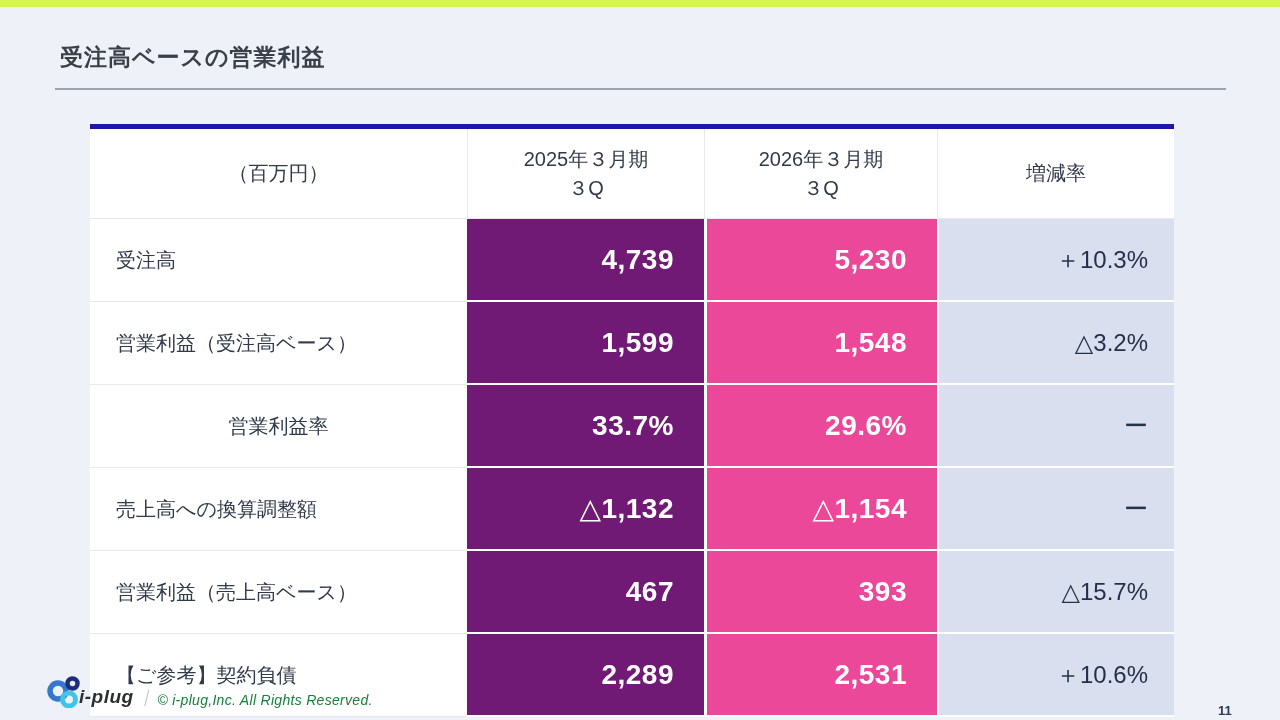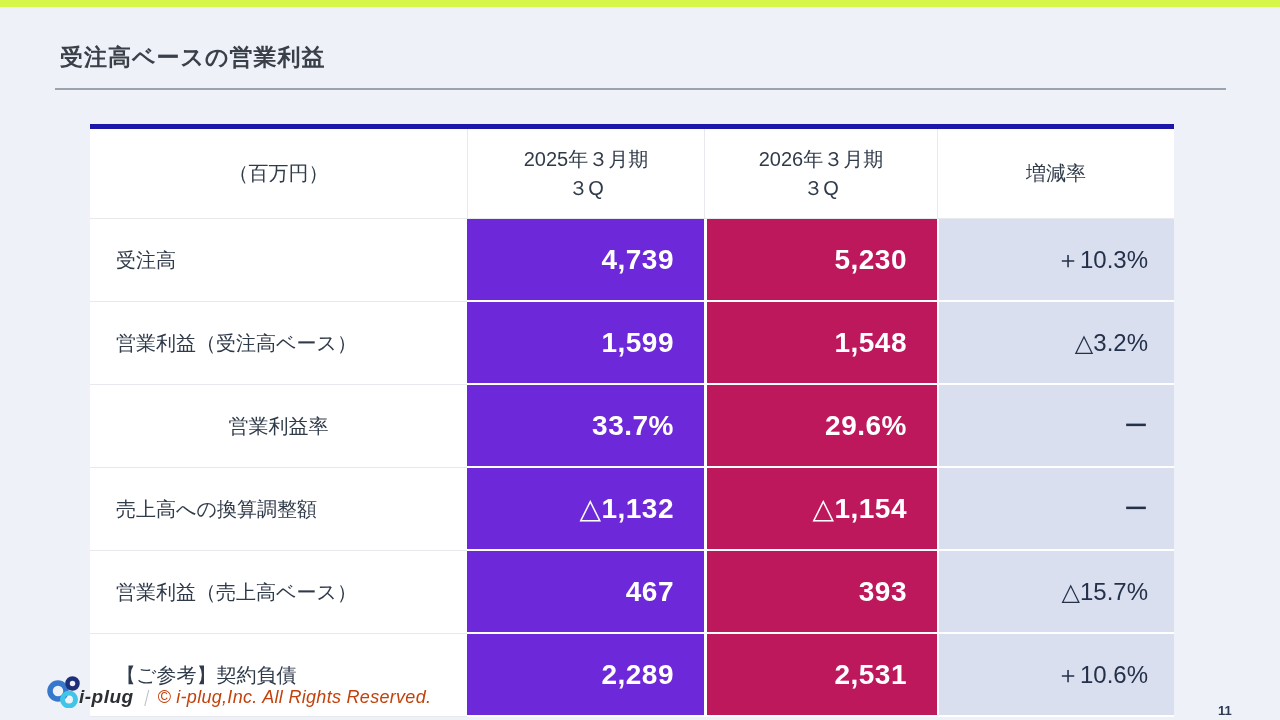--- a/index.html
+++ b/index.html
@@ -64,22 +64,22 @@
   
   .vcell {
     font-size: 28px;
     font-weight: 600;
     color: #ffffff;
     justify-content: flex-end;
     padding-right: 30px;
     border-bottom: 2px solid #ffffff;
     letter-spacing: 0.5px;
   }
-  .vcell.prev { background: #6d28d9; }
-  .vcell.curr { background: #be185d; border-left: 3px solid #ffffff; }
+  .vcell.prev { background: #701a75; }
+  .vcell.curr { background: #ec4899; border-left: 3px solid #ffffff; }
   .rcell {
     background: #d9dfee;
     color: #24314a;
     font-size: 24px;
     font-weight: 500;
     justify-content: flex-end;
     padding-right: 26px;
     border-left: 2px solid #ffffff;
     border-bottom: 2px solid #ffffff;
   }
@@ -87,21 +87,21 @@
   .footer {
     position: absolute; left: 45px; top: 676px;
     display: flex; align-items: flex-end; gap: 0; font-style: italic;
   }
   .logo-mark { width: 38px; height: 32px; display: block; }
   .logo-text {
     font-size: 19px; font-weight: 700; color: #2b2e33;
     letter-spacing: 0.5px; margin-left: -4px;
   }
   .footer-sep { color: #b9bec7; font-size: 16px; margin: 0 4px; }
-  .copyright { font-size: 18px; color: #c2410c; letter-spacing: 0.3px; }
+  .copyright { font-size: 14px; color: #15803d; letter-spacing: 0.3px; }
   .page-number {
     position: absolute; left: 1218px; top: 703px;
     font-size: 13px; font-weight: 700; color: #2c3a55;
   }
 </style>
 </head>
 <body>
 
 <div class="top-accent"></div>
 

